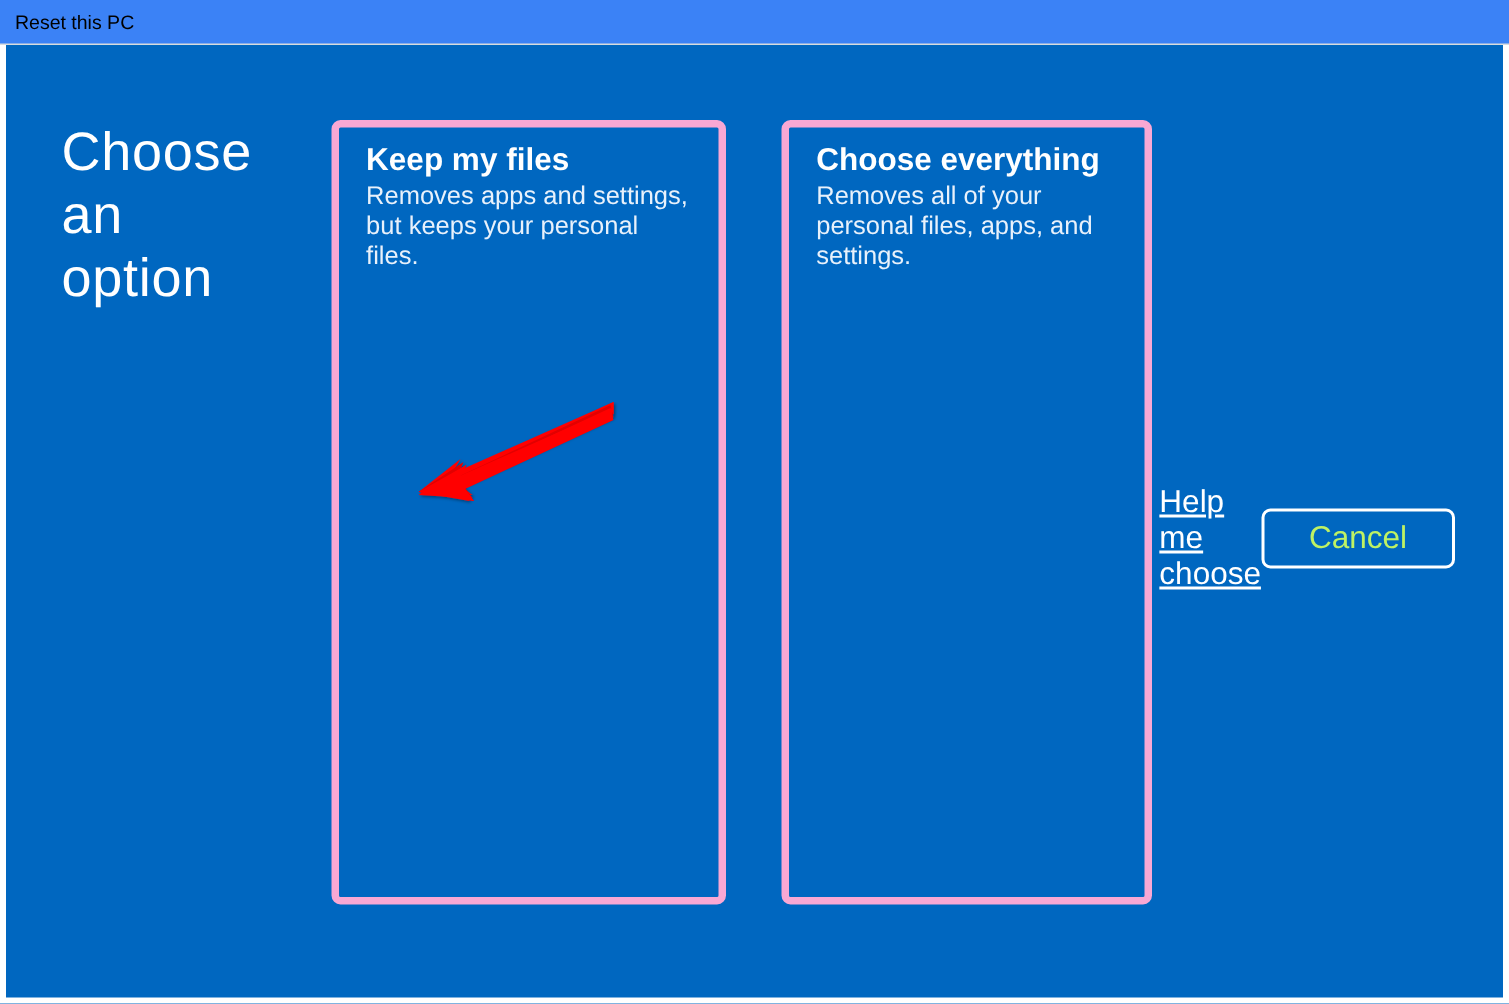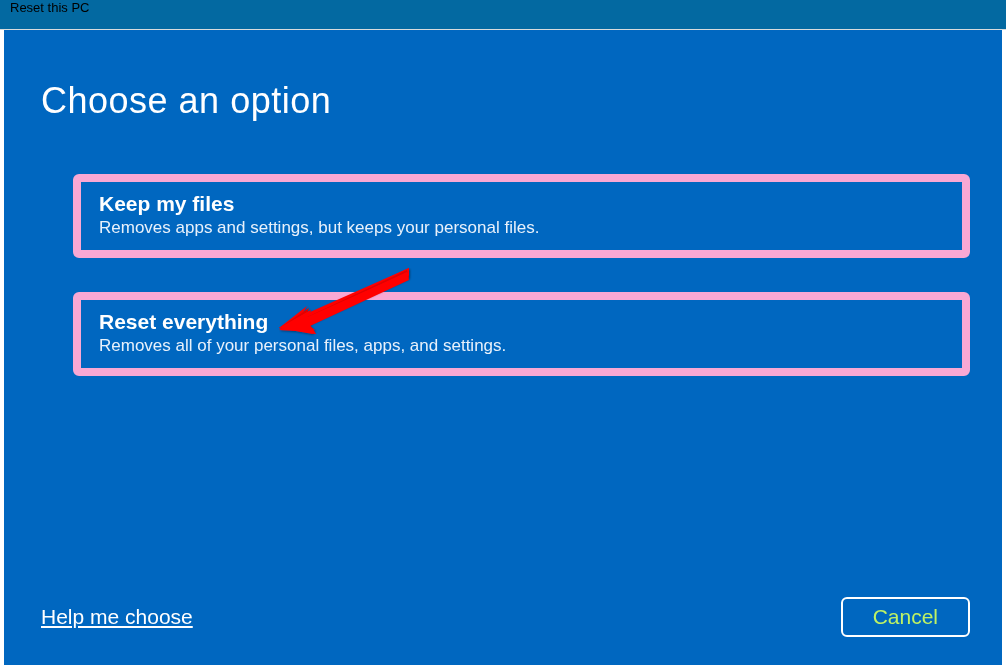--- a/index.html
+++ b/index.html
@@ -12,51 +12,52 @@
       font-family: "Segoe UI", -apple-system, BlinkMacSystemFont, sans-serif;
       width: 1006px;
       height: 669px;
       background: #ffffff;
       overflow: hidden;
       position: relative;
     }
     
     .titlebar {
       height: 30px;
-      background: #0369a1;
+      background: #3b82f6;
       border-bottom: 1px solid #d8dcdd;
       display: flex;
+      align-items: center;
       padding-left: 10px;
       font-size: 13px;
       color: #000000;
     }
     
     .main-panel {
       position: absolute;
       top: 30px;
       left: 4px;
       right: 4px;
       bottom: 4px;
       background: #0067c0;
       color: #ffffff;
       padding: 50px 32px 28px 32px;
       display: flex;
-      flex-direction: column;
+      flex-direction: row;
     }
     
     .heading {
       font-size: 36px;
       font-weight: 300;
       letter-spacing: 0.5px;
       margin-bottom: 52px;
       margin-left: 5px;
     }
     
     .option-card {
-      border: 8px solid #f9a8d4;
+      border: 5px solid #f9a8d4;
       border-radius: 6px;
       padding: 10px 18px 12px 18px;
       margin-bottom: 34px;
       cursor: pointer;
       margin-left: 37px;
     }
     
     .option-title {
       font-size: 21px;
       font-weight: 600;
@@ -117,21 +118,21 @@
 <div class="main-panel">
 
   <div class="heading">Choose an option</div>
 
   <div class="option-card">
     <div class="option-title">Keep my files</div>
     <div class="option-desc">Removes apps and settings, but keeps your personal files.</div>
   </div>
 
   <div class="option-card">
-    <div class="option-title">Reset everything</div>
+    <div class="option-title">Choose everything</div>
     <div class="option-desc">Removes all of your personal files, apps, and settings.</div>
   </div>
 
   <div class="spacer"></div>
 
   <div class="footer">
     <a class="help-link">Help me choose</a>
     <button class="cancel-button">Cancel</button>
   </div>
 

